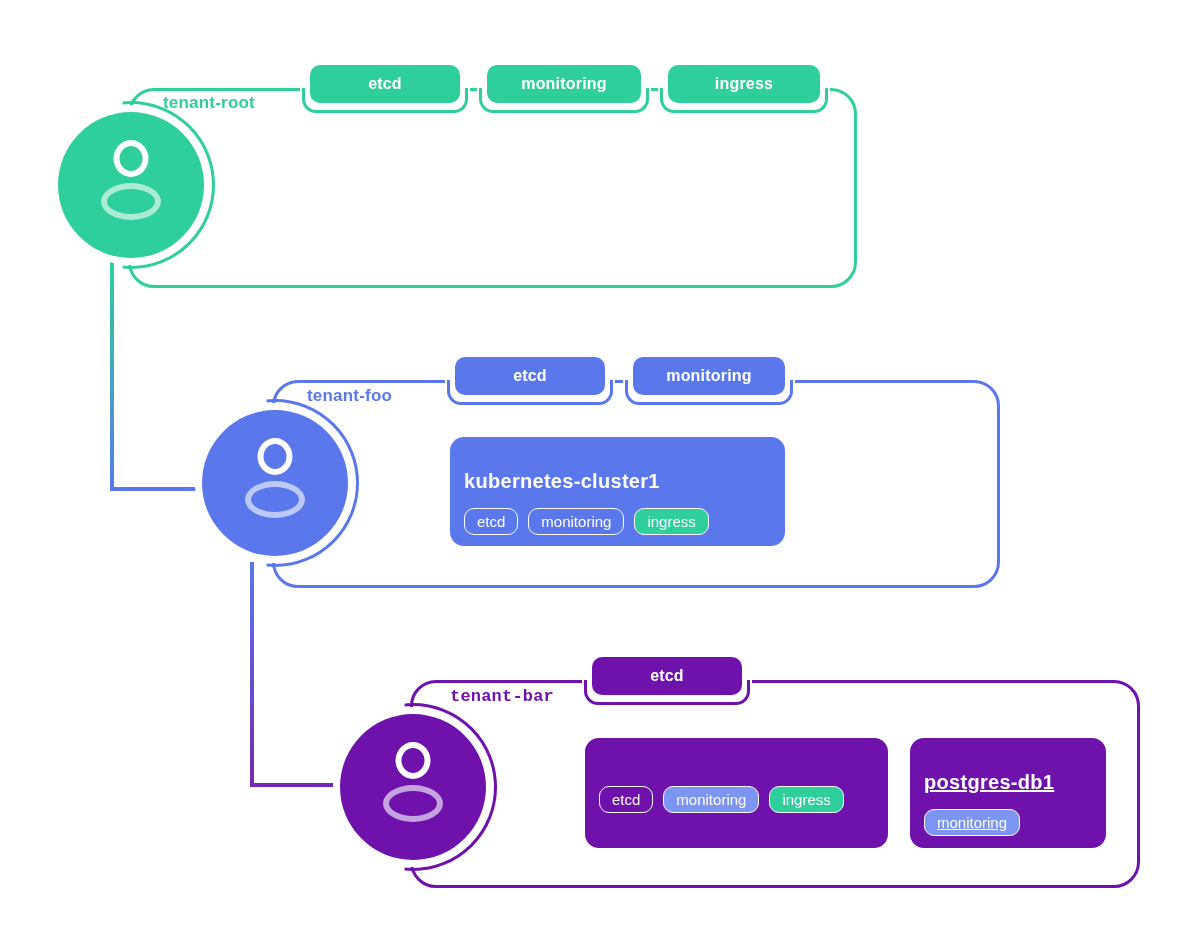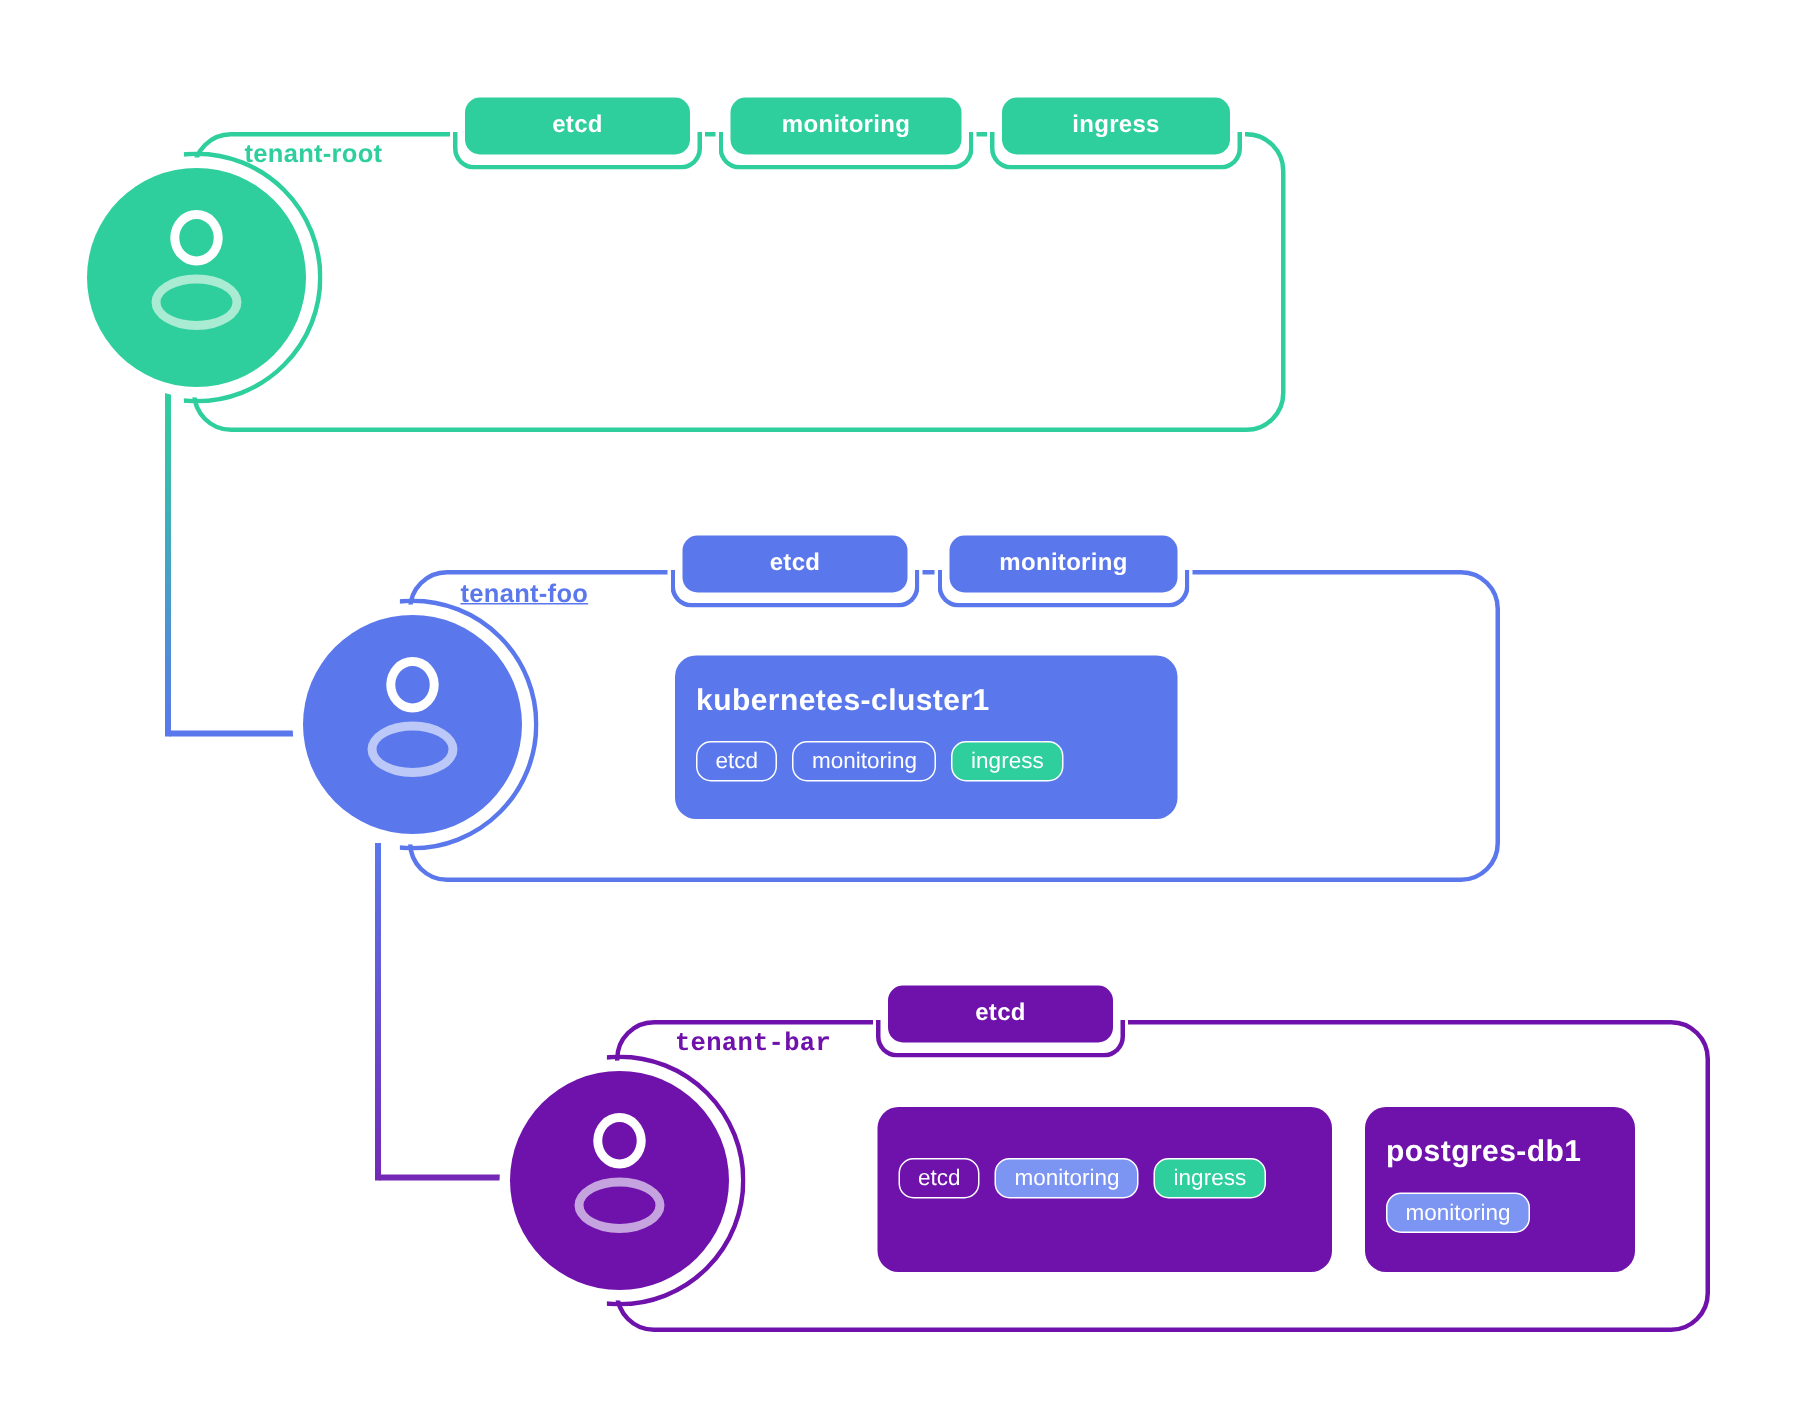--- a/index.html
+++ b/index.html
@@ -84,21 +84,21 @@
     width: 60px; height: 37px;
     transform: translateX(-50%);
     border: 6px solid var(--tint); border-radius: 50%;
   }
 
   
   .resource-card {
     position: absolute;
     background: var(--c);
     border-radius: 14px;
-    padding: 19px 14px 0 14px;
+    padding: 33px 14px 0 14px;
     color: #ffffff;
     z-index: 2;
   }
   .resource-title {
     font-size: 20px; font-weight: bold; letter-spacing: 0.3px;
     white-space: nowrap;
   }
   .pill-row { display: flex; gap: 10px; margin-top: 15px; }
   .pill {
     height: 27px; padding: 0 12px;
@@ -153,21 +153,21 @@
     </div>
 
     <div class="avatar" style="left:58px; top:112px;">
       <div class="head"></div>
       <div class="torso"></div>
     </div>
   </div>
 
   <div class="t-blue">
     <div class="tenant-box" style="left:272px; top:380px; width:728px; height:208px;"></div>
-    <div class="tenant-label" style="left:307px; top:386px;text-decoration:underline;">tenant-foo</div>
+    <div class="tenant-label" style="left:307px; top:386px;">tenant-foo</div>
 
     <div class="tag-slot" style="left:455px; top:357px; width:150px;">
       <div class="tag-eraser"></div>
       <div class="tag-pocket"></div>
       <div class="ns-tag">etcd</div>
     </div>
     <div class="tag-slot" style="left:633px; top:357px; width:152px;">
       <div class="tag-eraser"></div>
       <div class="tag-pocket"></div>
       <div class="ns-tag">monitoring</div>
@@ -204,21 +204,21 @@
     </div>
 
     <div class="resource-card" style="left:585px; top:738px; width:303px; height:110px;">
       <div class="pill-row">
         <div class="pill outline">etcd</div>
         <div class="pill blue-filled">monitoring</div>
         <div class="pill green-filled">ingress</div>
       </div>
     </div>
 
-    <div class="resource-card" style="left:910px; top:738px; width:180px; height:110px;">
+    <div class="resource-card" style="left:910px; top:738px; width:196px; height:110px;text-decoration:underline;">
       <div class="resource-title">postgres-db1</div>
       <div class="pill-row">
         <div class="pill blue-filled">monitoring</div>
       </div>
     </div>
   </div>
 
 </div>
 
 </body></html>

